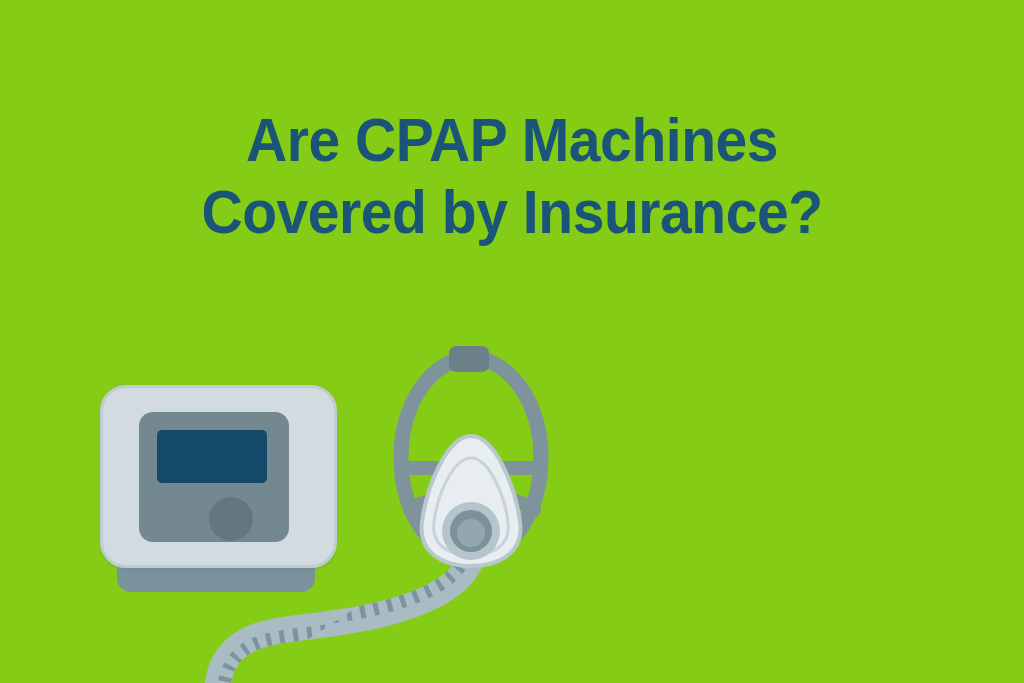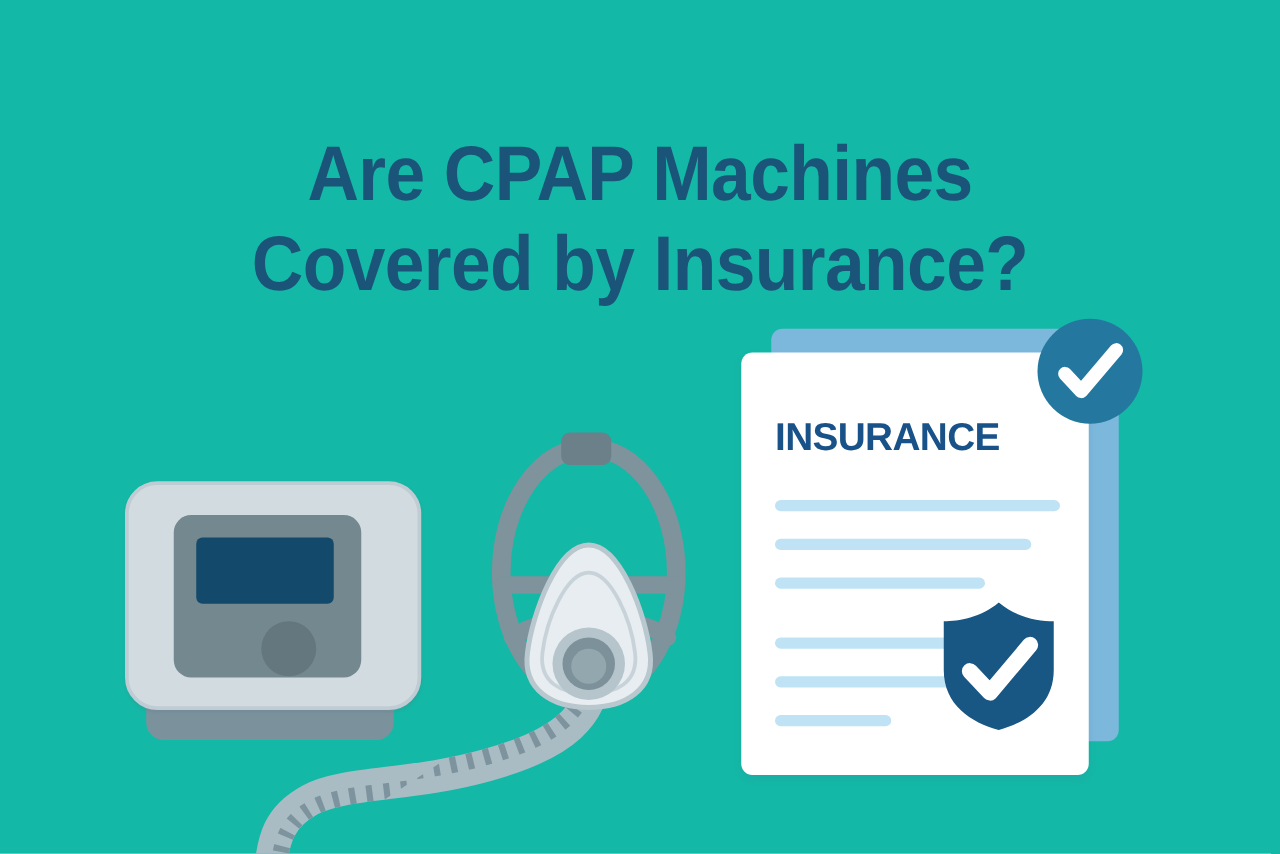--- a/index.html
+++ b/index.html
@@ -5,21 +5,21 @@
 <style>
   html, body {
     margin: 0;
     padding: 0;
     background: #bfe7f5;
   }
   #canvas {
     position: relative;
     width: 1024px;
     height: 683px;
-    background: #14b8a6;
+    background: #84cc16;
     overflow: hidden;
     font-family: "Liberation Sans", sans-serif;
   }
 
   
   .headline {
     position: absolute;
     left: 0;
     top: 62px;
     width: 1024px;
@@ -165,42 +165,14 @@
 
       <path d="M 101 118 C 119 118, 135 156, 138 182 C 141 206, 123 215, 101 215
                C 79 215, 61 206, 64 182 C 67 156, 83 118, 101 118 Z" fill="none" stroke="#c7d3d9" stroke-width="3"></path>
 
       <circle cx="101" cy="191" r="29" fill="#b6c5cc"></circle>
       <circle cx="101" cy="191" r="21" fill="#7c9199"></circle>
       <circle cx="101" cy="193" r="14" fill="#93a7ae"></circle>
     </svg>
   </div>
 
-  <div class="doc-wrap">
-    <div class="doc-back"></div>
-    <div class="doc-front">
-      <div class="doc-title">INSURANCE</div>
-
-      <div class="doc-line" style="top:118px;width:228px;"></div>
-      <div class="doc-line" style="top:149px;width:205px;"></div>
-      <div class="doc-line" style="top:180px;width:168px;"></div>
-
-      <div class="doc-line" style="top:228px;width:143px;"></div>
-      <div class="doc-line" style="top:259px;width:143px;"></div>
-      <div class="doc-line" style="top:290px;width:93px;"></div>
-
-      <div class="shield-icon">
-        <svg width="92" height="106" viewBox="0 0 92 106" xmlns="http://www.w3.org/2000/svg">
-          <path d="M 46 2 C 60 14, 78 17, 90 17 L 90 56 C 90 84, 68 98, 46 104
-                   C 24 98, 2 84, 2 56 L 2 17 C 14 17, 32 14, 46 2 Z" fill="#185784"></path>
-          <path d="M 23 57 L 39 74 L 71 36" fill="none" stroke="#ffffff" stroke-width="13" stroke-linecap="round" stroke-linejoin="round"></path>
-        </svg>
-      </div>
-    </div>
-
-    <div class="badge">
-      <svg width="84" height="84" viewBox="0 0 84 84" xmlns="http://www.w3.org/2000/svg">
-        <path d="M 22 44 L 35 58 L 63 25" fill="none" stroke="#ffffff" stroke-width="11" stroke-linecap="round" stroke-linejoin="round"></path>
-      </svg>
-    </div>
-  </div>
 
 </div>
 
 </body></html>

